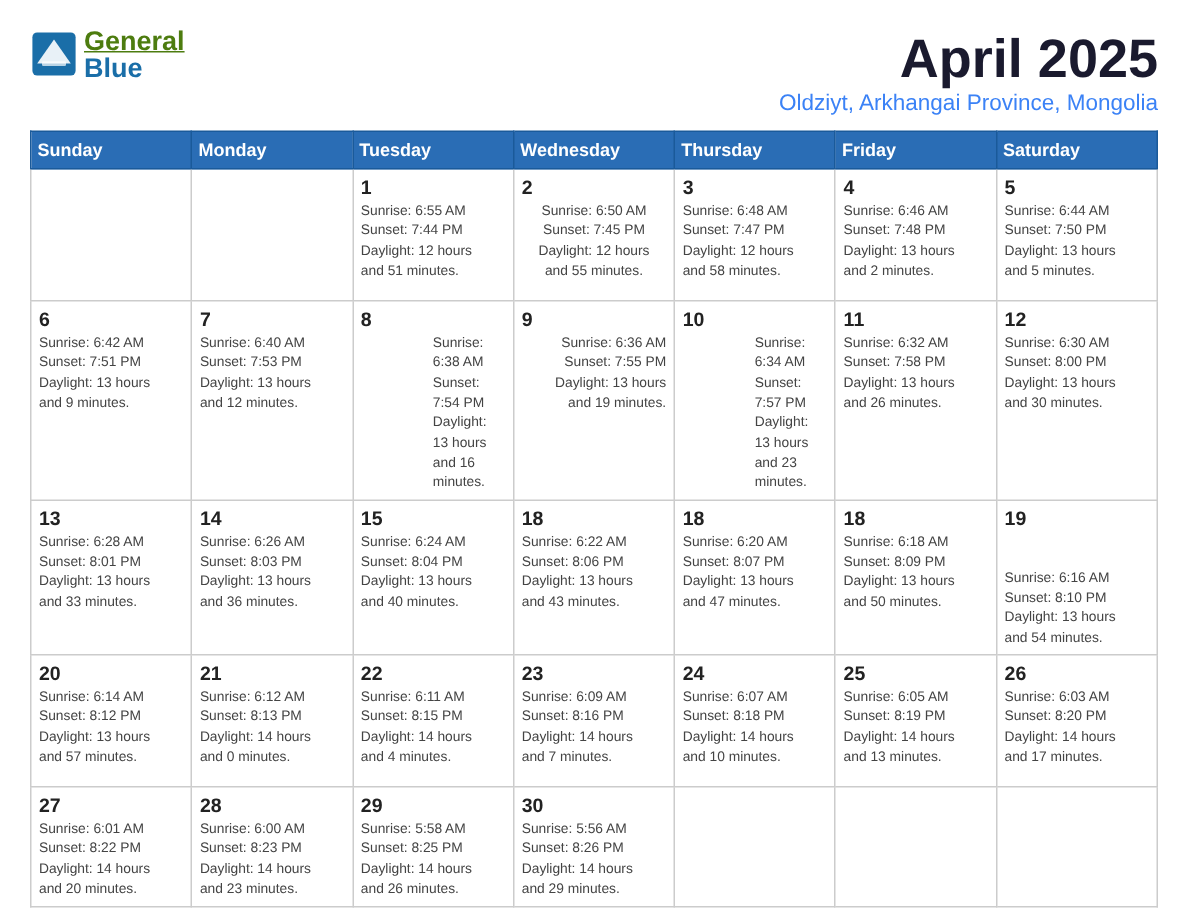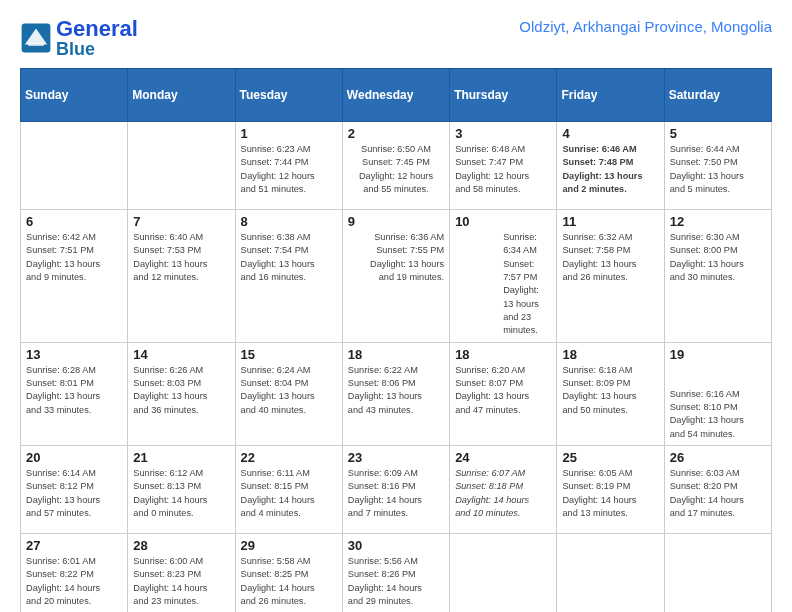--- a/index.html
+++ b/index.html
@@ -26,23 +26,24 @@
     .logo {
       display: flex;
       align-items: center;
     }
     .logo-text {
       display: flex;
       flex-direction: column;
       line-height: 1;
     }
     .logo-general {
-      font-size: 22px;
-      font-weight: bold;
-      color: #1d4ed8;
+      font-size: 18px;
+      font-weight: bold;
+      color: #4d7c0f;
+      text-decoration: underline;
     }
     .logo-blue {
       font-size: 18px;
       font-weight: bold;
       color: #1a6ea8;
     }
     .logo-icon {
       width: 32px;
       height: 32px;
       margin-right: 4px;
@@ -63,21 +64,21 @@
       flex: 1;
       border-collapse: collapse;
       width: 100%;
       table-layout: fixed;
     }
     .calendar th {
       background-color: #2a6db5;
       color: #fff;
       font-size: 12px;
       font-weight: bold;
-      padding: 19px 4px;
+      padding: 5px 4px;
       text-align: left;
       border: 1px solid #1a5a9a;
     }
     .calendar td {
       border: 1px solid #ccc;
       vertical-align: top;
       padding: 4px 5px;
       font-size: 9.5px;
       color: #333;
       background: #fff;
@@ -112,20 +113,21 @@
         <rect x="2" y="2" width="36" height="36" rx="4" fill="#1a6ea8"></rect>
         <polygon points="20,8 34,28 6,28" fill="white" opacity="0.9"></polygon>
         <rect x="10" y="26" width="20" height="4" rx="1" fill="white" opacity="0.7"></rect>
       </svg>
       <div class="logo-text">
         <span class="logo-general">General</span>
         <span class="logo-blue">Blue</span>
       </div>
     </div>
     <div class="title-block">
+      <div class="month-title">April 2025</div>
       <div class="subtitle">Oldziyt, Arkhangai Province, Mongolia</div>
     </div>
   </div>
 
   <table class="calendar">
     <thead>
       <tr>
         <th>Sunday</th>
         <th>Monday</th>
         <th>Tuesday</th>
@@ -134,42 +136,42 @@
         <th>Friday</th>
         <th>Saturday</th>
       </tr>
     </thead>
     <tbody id="calendar-body">
     <tr>
           <td class="empty"></td>
           <td class="empty"></td>
           <td>
             <span class="day-num">1</span>
-            <div class="day-info" style="white-space: pre-line;">Sunrise: 6:23 AM
+            <div class="day-info" style="white-space: pre-line;">Sunrise: 6:55 AM
 Sunset: 7:44 PM
 Daylight: 12 hours
 and 51 minutes.</div>
           </td>
           <td>
             <span class="day-num">2</span>
             <div class="day-info" style="white-space: pre-line; text-align: center;">Sunrise: 6:50 AM
 Sunset: 7:45 PM
 Daylight: 12 hours
 and 55 minutes.</div>
           </td>
           <td>
             <span class="day-num">3</span>
             <div class="day-info" style="white-space: pre-line;">Sunrise: 6:48 AM
 Sunset: 7:47 PM
 Daylight: 12 hours
 and 58 minutes.</div>
           </td>
           <td>
             <span class="day-num">4</span>
-            <div class="day-info" style="white-space: pre-line; font-weight: bold;">Sunrise: 6:46 AM
+            <div class="day-info" style="white-space: pre-line;">Sunrise: 6:46 AM
 Sunset: 7:48 PM
 Daylight: 13 hours
 and 2 minutes.</div>
           </td>
           <td>
             <span class="day-num">5</span>
             <div class="day-info" style="white-space: pre-line;">Sunrise: 6:44 AM
 Sunset: 7:50 PM
 Daylight: 13 hours
 and 5 minutes.</div>
@@ -185,21 +187,21 @@
           </td>
           <td>
             <span class="day-num">7</span>
             <div class="day-info" style="white-space: pre-line;">Sunrise: 6:40 AM
 Sunset: 7:53 PM
 Daylight: 13 hours
 and 12 minutes.</div>
           </td>
           <td>
             <span class="day-num">8</span>
-            <div class="day-info" style="white-space: pre-line;">Sunrise: 6:38 AM
+            <div class="day-info" style="white-space: pre-line; margin-left: 48px;">Sunrise: 6:38 AM
 Sunset: 7:54 PM
 Daylight: 13 hours
 and 16 minutes.</div>
           </td>
           <td>
             <span class="day-num">9</span>
             <div class="day-info" style="white-space: pre-line; text-align: right;">Sunrise: 6:36 AM
 Sunset: 7:55 PM
 Daylight: 13 hours
 and 19 minutes.</div>
@@ -301,21 +303,21 @@
           </td>
           <td>
             <span class="day-num">23</span>
             <div class="day-info" style="white-space: pre-line;">Sunrise: 6:09 AM
 Sunset: 8:16 PM
 Daylight: 14 hours
 and 7 minutes.</div>
           </td>
           <td>
             <span class="day-num">24</span>
-            <div class="day-info" style="white-space: pre-line; font-style: italic;">Sunrise: 6:07 AM
+            <div class="day-info" style="white-space: pre-line;">Sunrise: 6:07 AM
 Sunset: 8:18 PM
 Daylight: 14 hours
 and 10 minutes.</div>
           </td>
           <td>
             <span class="day-num">25</span>
             <div class="day-info" style="white-space: pre-line;">Sunrise: 6:05 AM
 Sunset: 8:19 PM
 Daylight: 14 hours
 and 13 minutes.</div>

